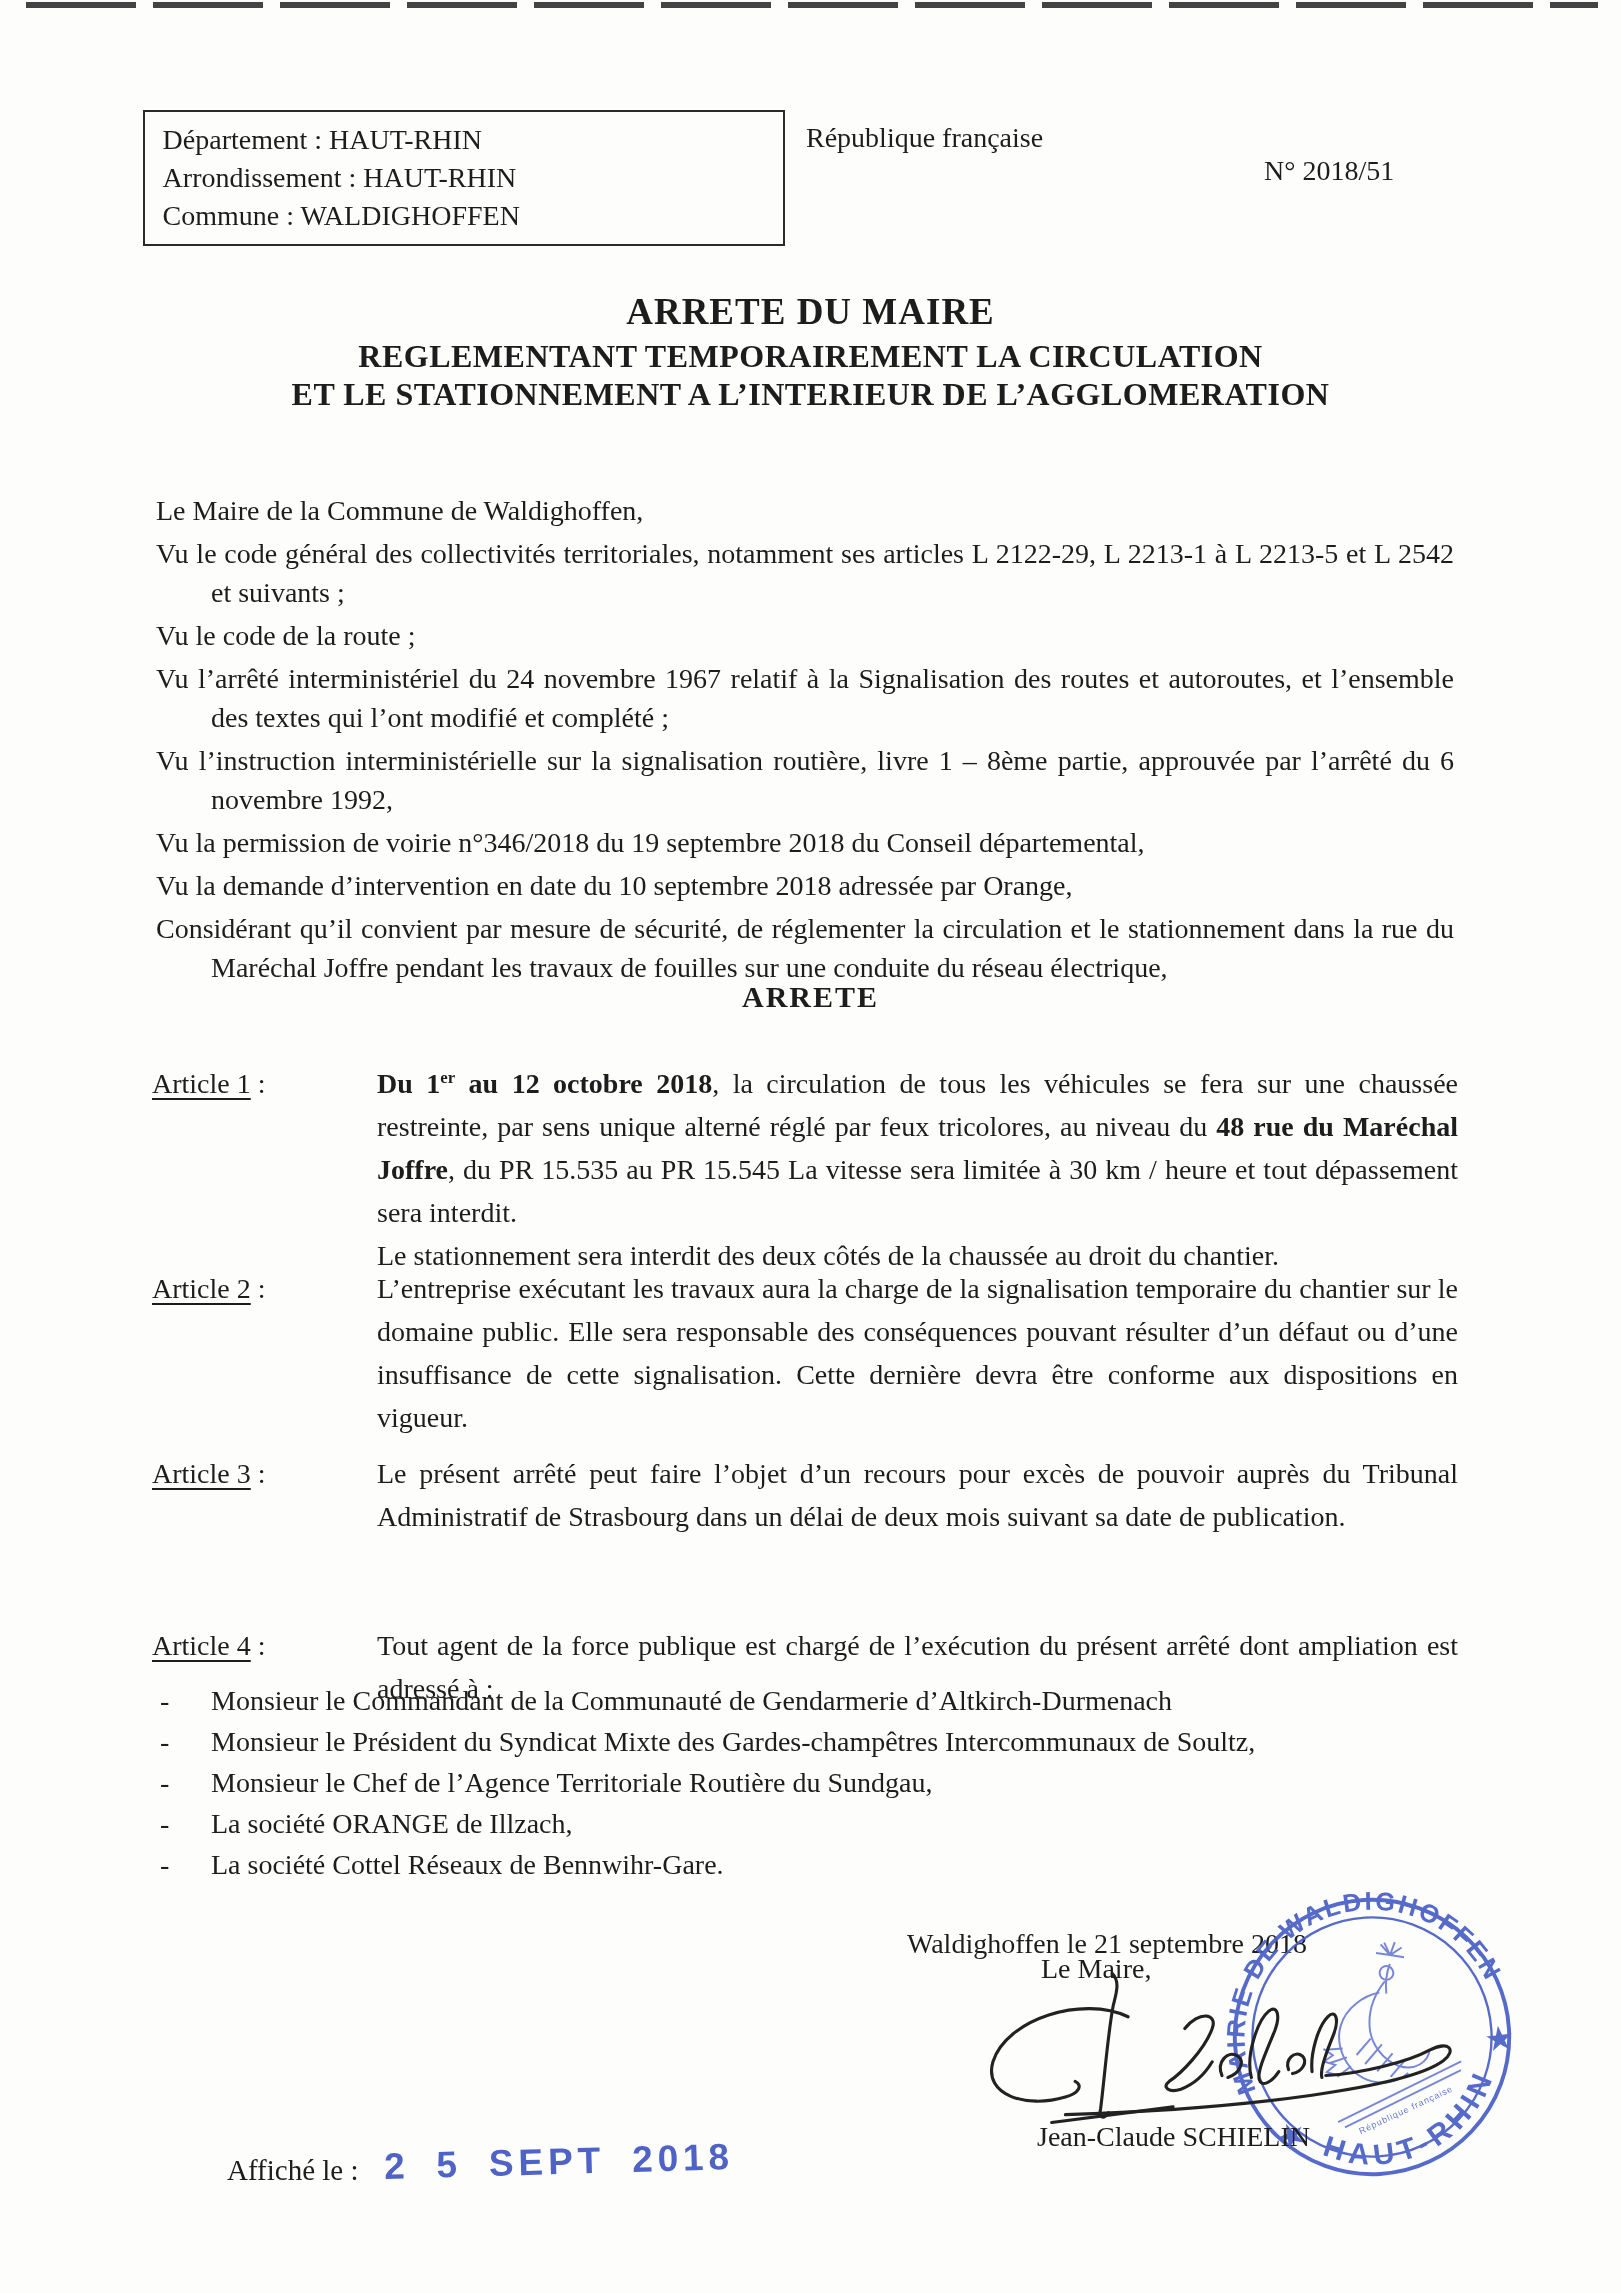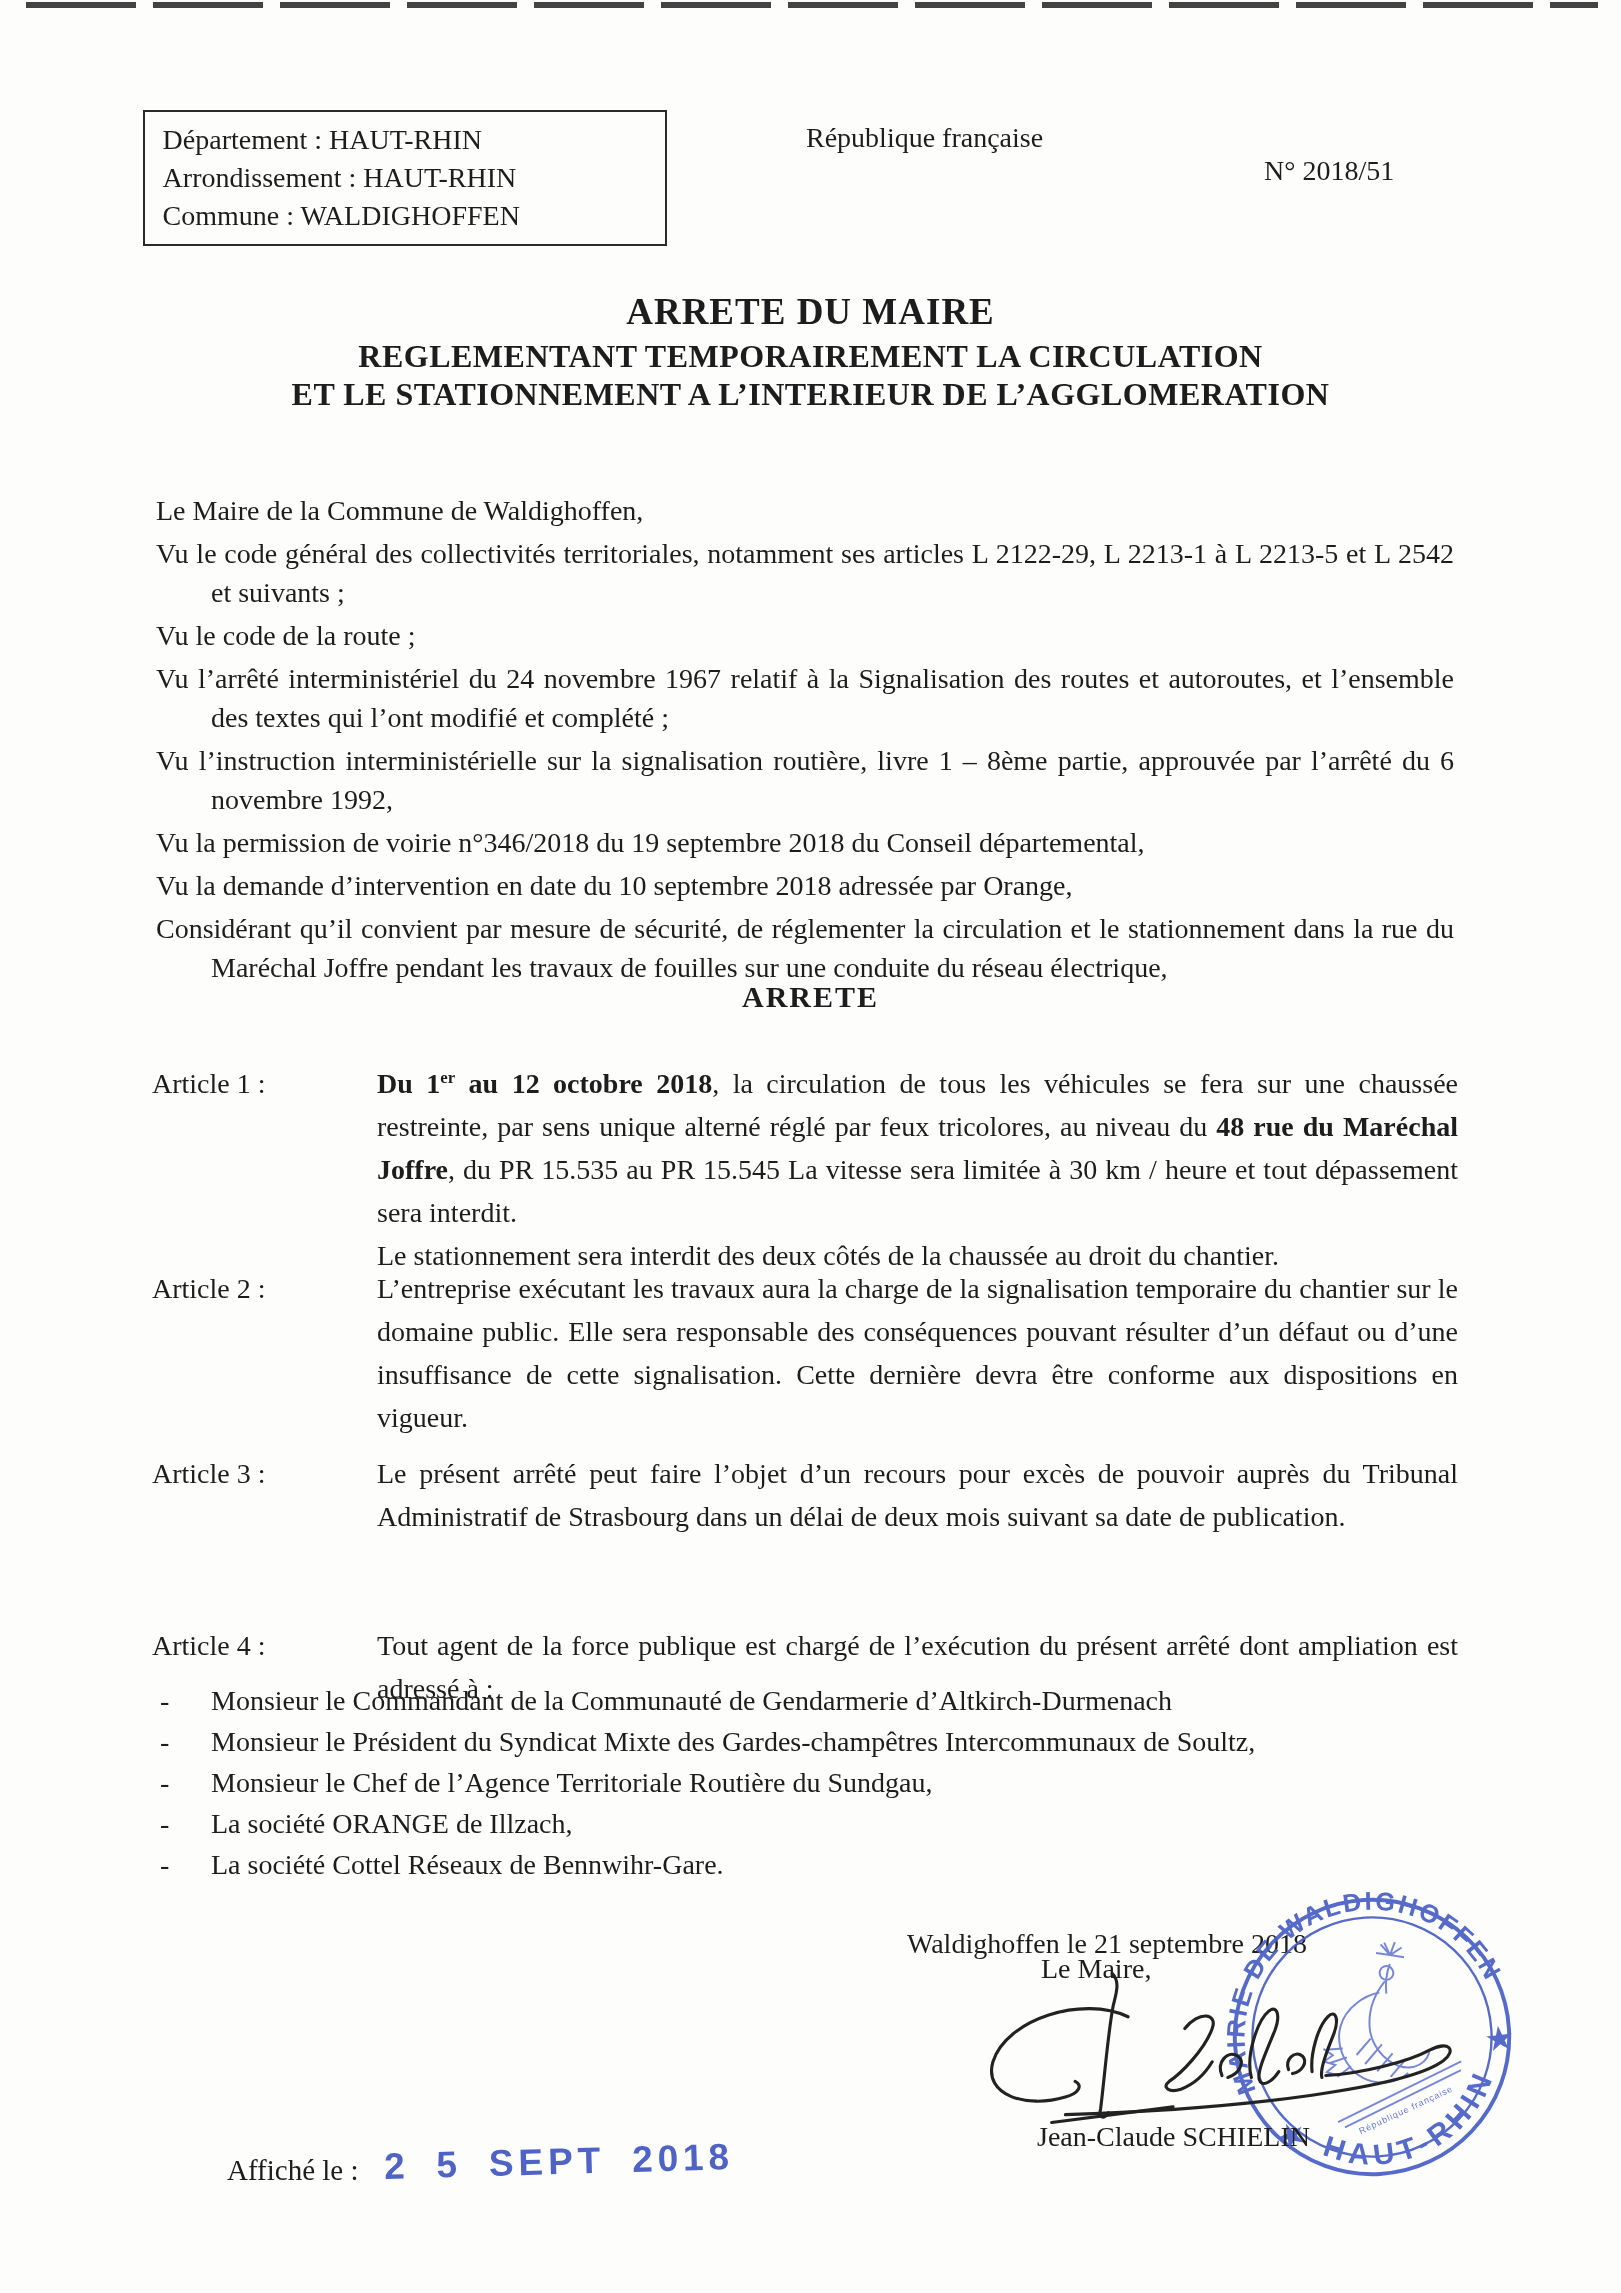--- a/index.html
+++ b/index.html
@@ -6,37 +6,37 @@
   .page{
     position:relative;width:1621px;height:2294px;background:#fdfdfc;
     font-family:"Liberation Serif",serif;color:#1d1d1d;overflow:hidden;
   }
   .scan-line{
     position:absolute;top:2px;left:25.5px;width:1572px;height:5.9px;
     background:repeating-linear-gradient(90deg,#151515 0 110px,rgba(21,21,21,0) 110px 127px);
     opacity:.8;
   }
   .header-box{
-    position:absolute;left:143px;top:110px;width:524px;box-sizing:border-box;
+    position:absolute;left:143px;top:110px;width:642px;box-sizing:border-box;
     border:2.9px solid #2b2b2b;padding:8.8px 7.8px 8.8px 17.6px;font-size:28px;line-height:38px;
   }
   .republic{position:absolute;left:806px;top:122px;font-size:28px;}
   .doc-number{position:absolute;left:1264px;top:155px;font-size:28px;}
   .title-block{position:absolute;left:0;top:290px;width:100%;text-align:center;}
   .title-l1{font-size:37px;font-weight:bold;letter-spacing:1px;}
   .title-l2{font-size:32px;font-weight:bold;margin-top:4.9px;letter-spacing:0.5px;}
   .title-l3{font-size:32px;font-weight:bold;margin-top:1px;letter-spacing:0.5px;}
   .title-street{font-size:30px;font-style:italic;text-decoration:underline;text-underline-offset:4.9px;margin-top:8.8px;}
   .preamble{position:absolute;left:152px;top:487px;width:1306px;font-size:28px;line-height:39px;text-align:justify;}
   .preamble p{margin:4px;padding-left:55px;text-indent:-55px;}
   .arrete-heading{position:absolute;left:0;top:980px;width:100%;text-align:center;
     font-size:30px;font-weight:bold;letter-spacing:2px;}
   .article{position:absolute;left:152px;width:1306px;display:flex;}
   .article .label{flex:0 0 225px;width:225px;font-size:28px;line-height:43px;white-space:nowrap;}
-  .u{text-underline-offset:4.9px;margin-top:24px;}
+  .u{text-decoration:underline;text-underline-offset:4.9px;margin-top:24px;}
   .article .body{flex:1;font-size:28px;line-height:43px;text-align:justify;}
   .article .body p{margin:0;}
   .a1{top:1062px;} .a2{top:1267px;} .a3{top:1452px;} .a4{top:1624px;}
   sup{font-size:.6em;vertical-align:super;line-height:0;}
   .recipients{position:absolute;left:160px;top:1680px;width:1313px;font-size:28px;line-height:41px;}
   .recipient{display:flex;}
   .recipient .dash{flex:0 0 51px;width:51px;}
   .place-date{position:absolute;left:907px;top:1884px;font-size:28px;margin-top:44px;}
   .signer-title{position:absolute;left:1041px;top:1953px;font-size:28px;}
   .signer-name{position:absolute;left:1037px;top:2121px;font-size:28px;}

